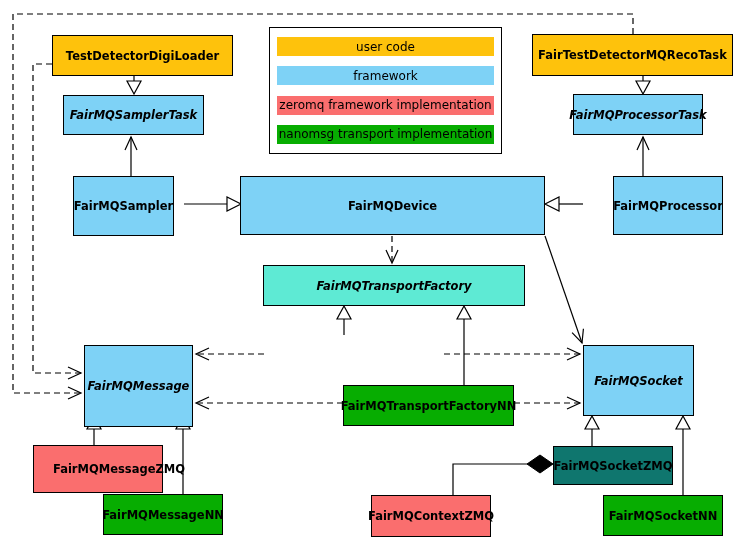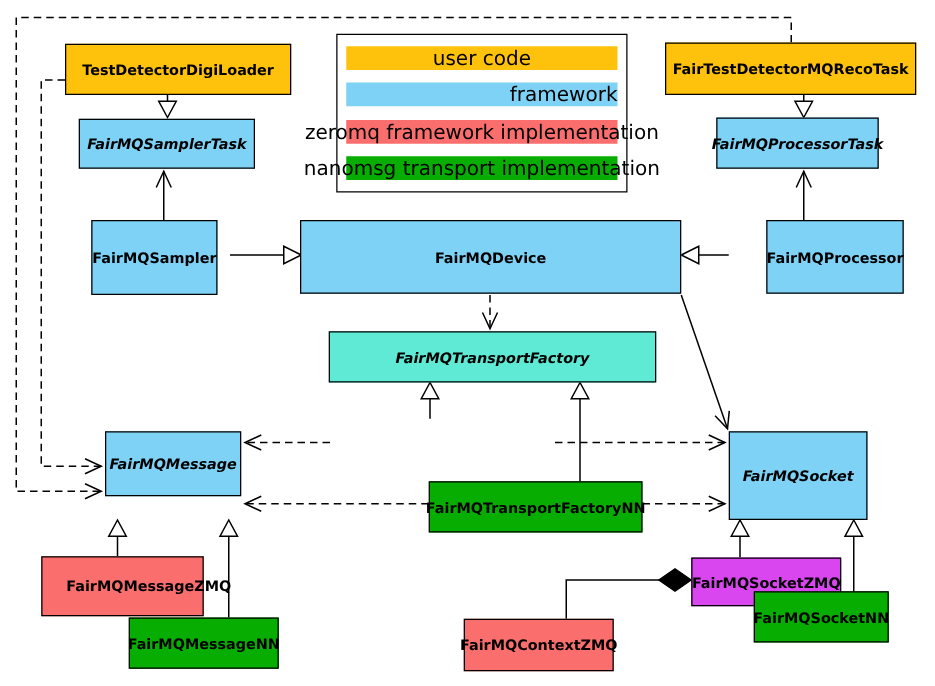--- a/index.html
+++ b/index.html
@@ -30,21 +30,21 @@
     box-sizing:border-box;
     border:1px solid #000;
     background:#fff;
     display:flex;flex-direction:column;
     justify-content:space-between;
     padding:9px 7px;
   }
   .legend-bar{
     height:19px;
     display:flex;align-items:center;justify-content:center;
-    font-size:16px;
+    font-size:12px;
     color:#000;
     white-space:nowrap;
   }
   .edge{stroke:#000;stroke-width:1.2;fill:none;}
   .edge.dashed{stroke-dasharray:6,4;}
   .tri{fill:#fff;stroke:#000;stroke-width:1.2;}
   .diamond{fill:#000;stroke:#000;}
 </style>
 </head>
 <body>
@@ -151,21 +151,21 @@
     <g>
       <polyline class="edge" points="453,495 453,464 528,464"></polyline>
       <polygon class="diamond" points="527,464 540,455 553,464 540,473"></polygon>
     </g>
   </svg>
 
   <div id="legend">
     <div class="legend-bar" style="background-color: rgb(254, 194, 12);">
       <span>user code</span>
     </div>
-    <div class="legend-bar" style="background-color: rgb(126, 210, 246); justify-content: flex-end;">
+    <div class="legend-bar" style="background-color: rgb(126, 210, 246);">
       <span>framework</span>
     </div>
     <div class="legend-bar" style="background-color: rgb(250, 110, 110);">
       <span>zeromq framework implementation</span>
     </div>
     <div class="legend-bar" style="background-color: rgb(7, 173, 1);">
       <span>nanomsg transport implementation</span>
     </div>
   </div>
 
@@ -199,41 +199,41 @@
 
   <div class="node abstract" style="left: 263px; top: 265px; width: 262px; height: 41px; background-color: #5eead4;">
     <span class="node-label">FairMQTransportFactory</span>
   </div>
 
 
   <div class="node" style="left: 343px; top: 385px; width: 171px; height: 41px; background-color: rgb(7, 173, 1);">
     <span class="node-label">FairMQTransportFactoryNN</span>
   </div>
 
-  <div class="node abstract" style="left: 84px; top: 345px; width: 109px; height: 52px; background-color: rgb(126, 210, 246);">
+  <div class="node abstract" style="left: 84px; top: 345px; width: 109px; height: 82px; background-color: rgb(126, 210, 246);">
     <span class="node-label">FairMQMessage</span>
   </div>
 
   <div class="node abstract" style="left: 583px; top: 345px; width: 111px; height: 71px; background-color: rgb(126, 210, 246);">
     <span class="node-label">FairMQSocket</span>
   </div>
 
   <div class="node" style="left: 33px; top: 445px; width: 130px; height: 48px; background-color: rgb(250, 110, 110); padding-left: 42px;">
     <span class="node-label">FairMQMessageZMQ</span>
   </div>
 
   <div class="node" style="left: 103px; top: 494px; width: 120px; height: 41px; background-color: rgb(7, 173, 1);">
     <span class="node-label">FairMQMessageNN</span>
   </div>
 
-  <div class="node" style="left: 553px; top: 446px; width: 120px; height: 39px; background-color: #d946ef;">
+  <div class="node" style="left: 553px; top: 446px; width: 120px; height: 39px; background-color: #0f766e;">
     <span class="node-label">FairMQSocketZMQ</span>
   </div>
 
-  <div class="node" style="left: 603px; top: 473px; width: 108px; height: 41px; background-color: rgb(7, 173, 1);">
+  <div class="node" style="left: 603px; top: 495px; width: 120px; height: 41px; background-color: rgb(7, 173, 1);">
     <span class="node-label">FairMQSocketNN</span>
   </div>
 
   <div class="node" style="left: 371px; top: 495px; width: 120px; height: 42px; background-color: rgb(250, 110, 110);">
     <span class="node-label">FairMQContextZMQ</span>
   </div>
 
 </div>
 
 </body></html>

